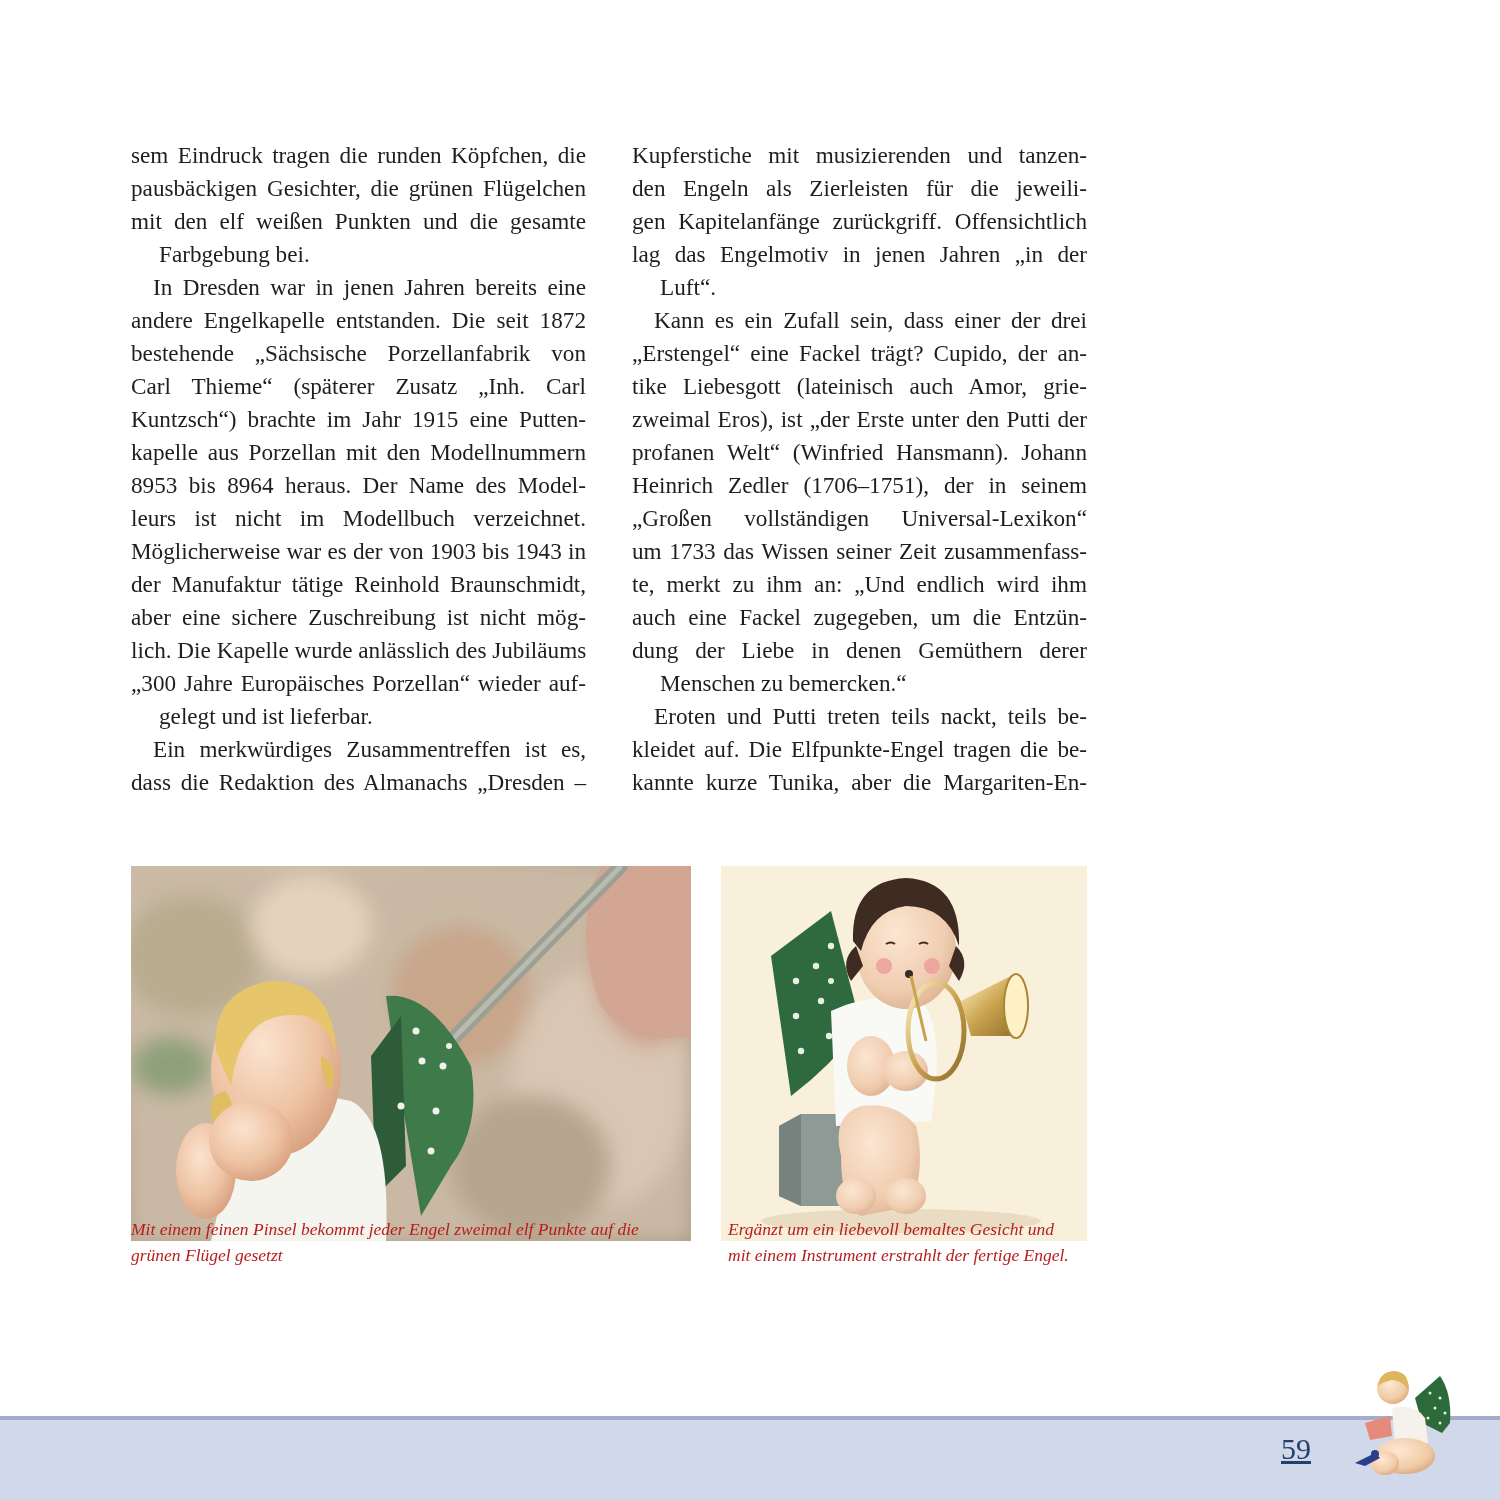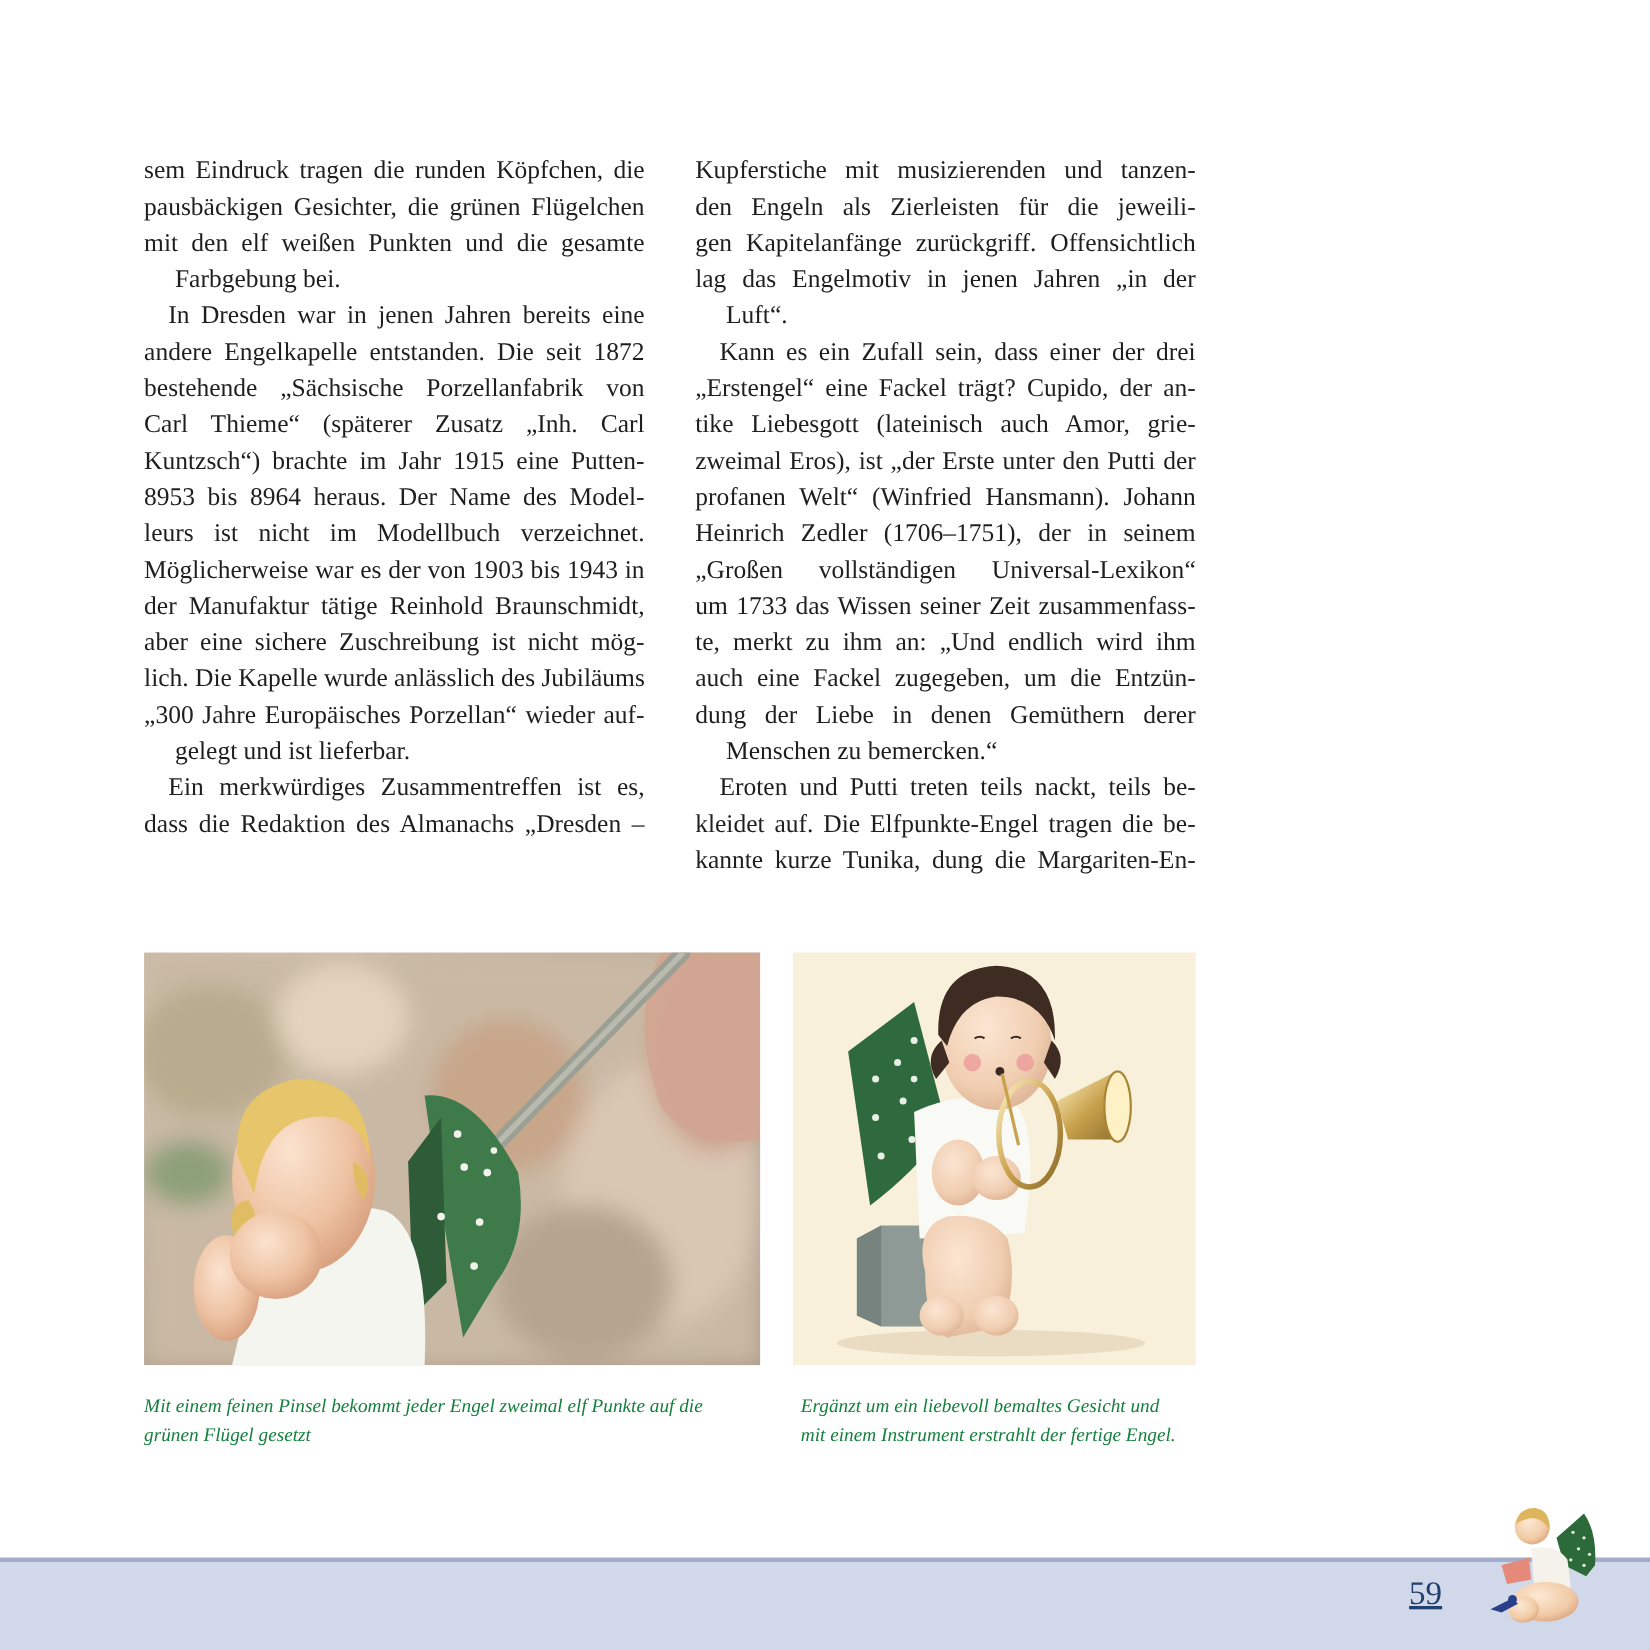--- a/index.html
+++ b/index.html
@@ -8,40 +8,41 @@
     .col { position:absolute; top:139px; width:455px; font-size:23.2px; line-height:33px; text-align:justify; }
     #col-left { left:131px; }
     #col-right { left:632px; }
     .line { display:block; text-align:justify; text-align-last:justify; height:33px; white-space:nowrap; }
     .line.last { text-align-last:left;margin-left:28px; }
     .line.ind { padding-left:22px; }
     .photo { position:absolute; overflow:hidden; }
     #photo-left { left:131px; top:866px; width:560px; height:375px;
       background: radial-gradient(ellipse at 20% 20%, #d9cbb8 0%, #c8b8a4 30%, #b7a896 60%, #a89886 100%); }
     #photo-right { left:721px; top:866px; width:366px; height:375px; background:#f7efd9; }
-    .caption { position:absolute; top:1265px; font-style:italic; font-size:17.5px; line-height:26px; color:#15803d; }
+    .caption { position:absolute; top:1216px; font-style:italic; font-size:17.5px; line-height:26px; color:#b91c1c; }
     #caption-left { left:131px; width:565px; }
     #caption-right { left:728px; width:362px; }
     .footer-band { position:absolute; left:0; top:1416px; width:1500px; height:84px; background:#d0d8ea; border-top:4px solid #a3accb; }
     .page-number { position:absolute; left:1281px; top:1432px; font-size:30px; color:#22406e; font-family:"Liberation Serif",serif;text-decoration:underline; }
     .corner-angel { position:absolute; left:1330px; top:1368px; width:130px; height:115px; }
   </style>
 </head>
 <body>
 
 <div class="col" id="col-left">
   <span class="line">sem Eindruck tragen die runden Köpfchen, die</span>
   <span class="line">pausbäckigen Gesichter, die grünen Flügelchen</span>
   <span class="line">mit den elf weißen Punkten und die gesamte</span>
   <span class="line last">Farbgebung bei.</span>
   <span class="line ind">In Dresden war in jenen Jahren bereits eine</span>
   <span class="line">andere Engelkapelle entstanden. Die seit 1872</span>
   <span class="line">bestehende „Sächsische Porzellanfabrik von</span>
   <span class="line">Carl Thieme“ (späterer Zusatz „Inh. Carl</span>
   <span class="line">Kuntzsch“) brachte im Jahr 1915 eine Putten-</span>
+  <span class="line">kapelle aus Porzellan mit den Modellnummern</span>
   <span class="line">8953 bis 8964 heraus. Der Name des Model-</span>
   <span class="line">leurs ist nicht im Modellbuch verzeichnet.</span>
   <span class="line">Möglicherweise war es der von 1903 bis 1943 in</span>
   <span class="line">der Manufaktur tätige Reinhold Braunschmidt,</span>
   <span class="line">aber eine sichere Zuschreibung ist nicht mög-</span>
   <span class="line">lich. Die Kapelle wurde anlässlich des Jubiläums</span>
   <span class="line">„300 Jahre Europäisches Porzellan“ wieder auf-</span>
   <span class="line last">gelegt und ist lieferbar.</span>
   <span class="line ind">Ein merkwürdiges Zusammentreffen ist es,</span>
   <span class="line">dass die Redaktion des Almanachs „Dresden –</span>
@@ -60,21 +61,21 @@
   <span class="line">profanen Welt“ (Winfried Hansmann). Johann</span>
   <span class="line">Heinrich Zedler (1706–1751), der in seinem</span>
   <span class="line">„Großen vollständigen Universal-Lexikon“</span>
   <span class="line">um 1733 das Wissen seiner Zeit zusammenfass-</span>
   <span class="line">te, merkt zu ihm an: „Und endlich wird ihm</span>
   <span class="line">auch eine Fackel zugegeben, um die Entzün-</span>
   <span class="line">dung der Liebe in denen Gemüthern derer</span>
   <span class="line last">Menschen zu bemercken.“</span>
   <span class="line ind">Eroten und Putti treten teils nackt, teils be-</span>
   <span class="line">kleidet auf. Die Elfpunkte-Engel tragen die be-</span>
-  <span class="line">kannte kurze Tunika, dung die Margariten-En-</span>
+  <span class="line">kannte kurze Tunika, aber die Margariten-En-</span>
 </div>
 
 <div class="photo" id="photo-left">
   <svg width="560" height="375" viewBox="0 0 560 375">
     <defs>
       <filter id="blur8">
           <feGaussianBlur stdDeviation="10"></feGaussianBlur>
         </filter>
       <radialGradient id="skin1" cx="40%" cy="35%" r="70%">
         <stop offset="0%" stop-color="#fbe3cf"></stop>

